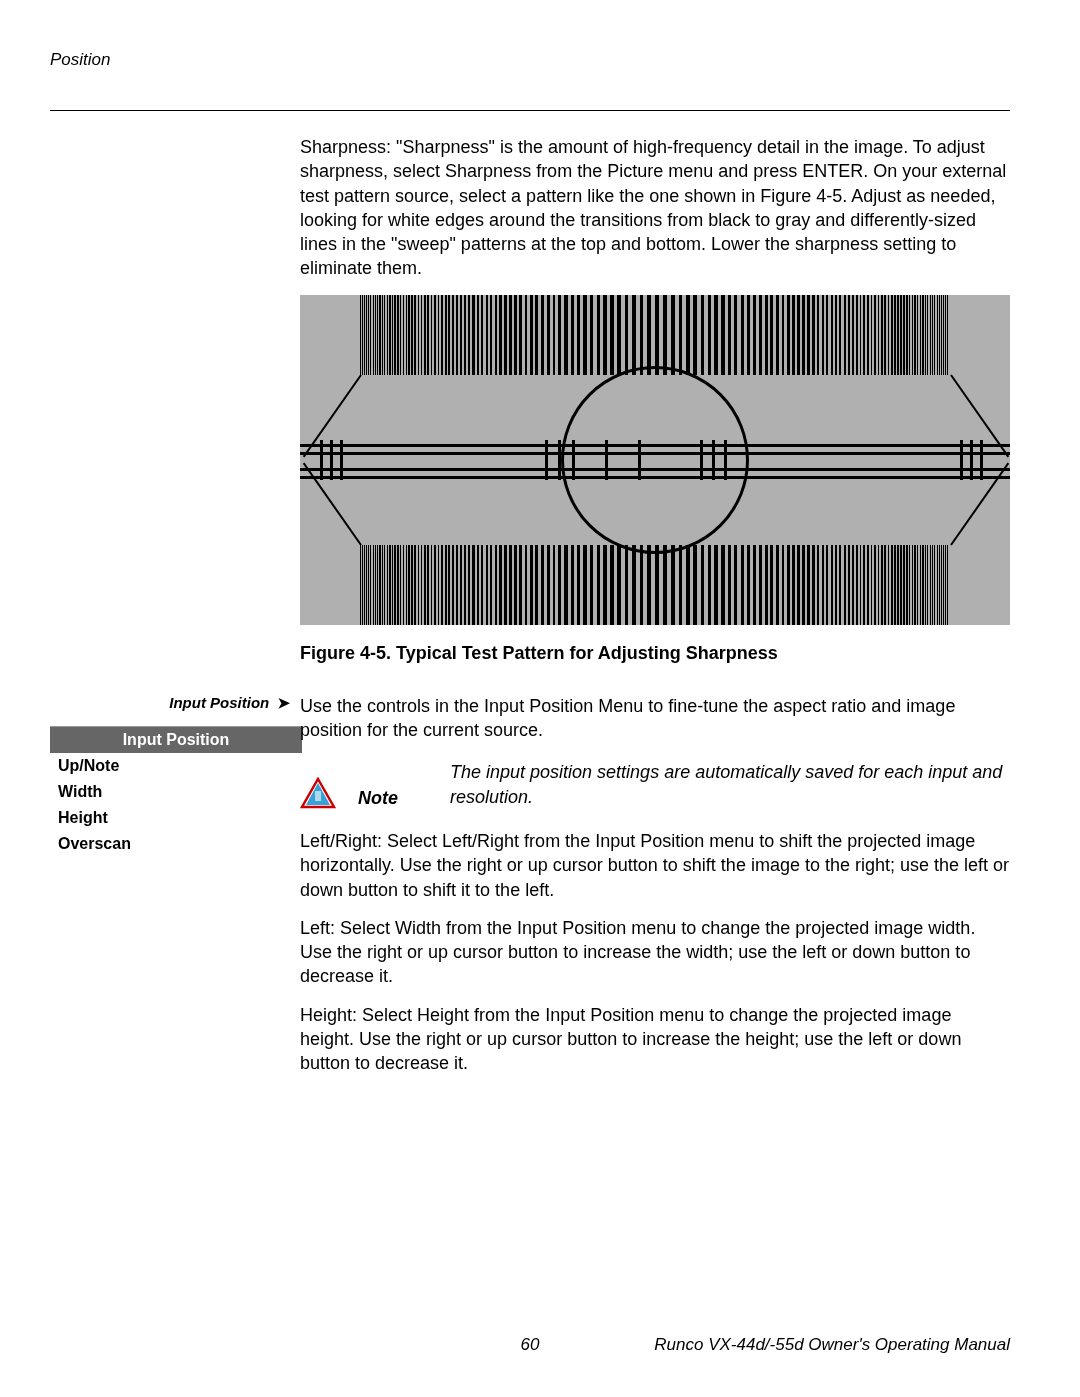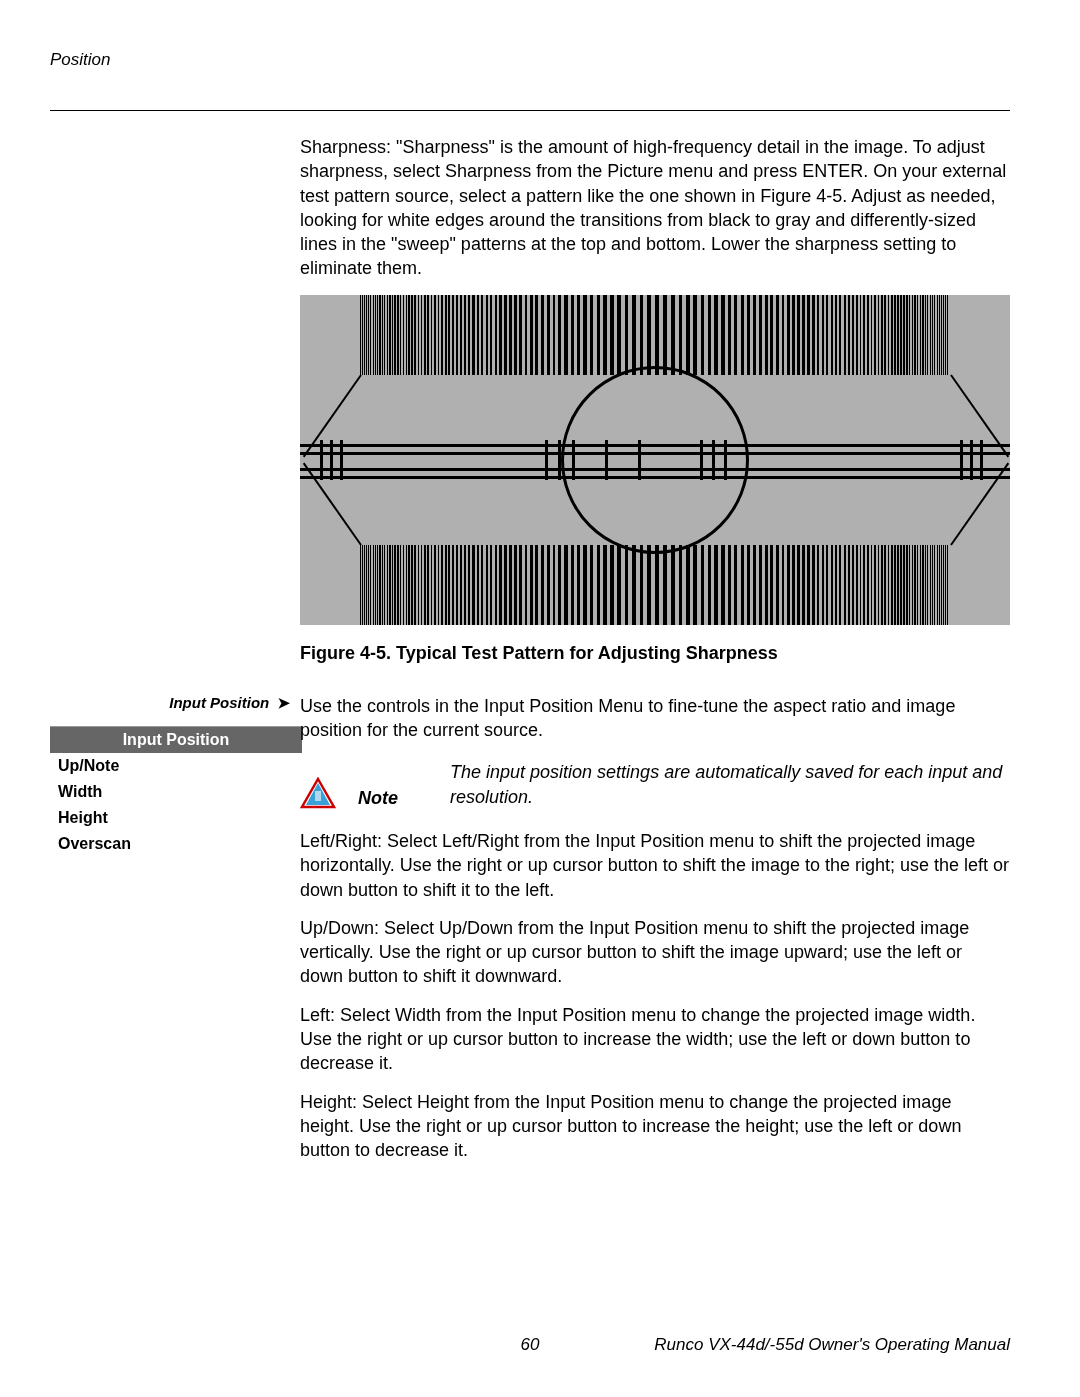--- a/index.html
+++ b/index.html
@@ -477,23 +477,20 @@
         <rect x="15" y="14" width="6" height="10" fill="#fff" opacity="0.6"></rect>
       </svg>
       <div class="note-label">Note</div>
       <div class="note-text">The input position settings are automatically saved for each input and resolution.</div>
     </div>
 
     <p class="para">
       <span class="bold">Left/Right:</span><span> Select Left/Right from the Input Position menu to shift the projected image horizontally. Use the right or up cursor button to shift the image to the right; use the left or down button to shift it to the left.</span>
     </p>
     <p class="para">
-      <span class="bold">Up/Down:</span><span> Select Up/Down from the Input Position menu to shift the projected image vertically. Use the right or up cursor button to shift the image upward; use the left or down button to shift it downward.</span>
-    </p>
-    <p class="para">
       <span class="bold">Left:</span><span> Select Width from the Input Position menu to change the projected image width. Use the right or up cursor button to increase the width; use the left or down button to decrease it.</span>
     </p>
     <p class="para">
       <span class="bold">Height:</span><span> Select Height from the Input Position menu to change the projected image height. Use the right or up cursor button to increase the height; use the left or down button to decrease it.</span>
     </p>
   </div>
 </div>
 
 <div class="footer">
   <span class="pn">60</span>

